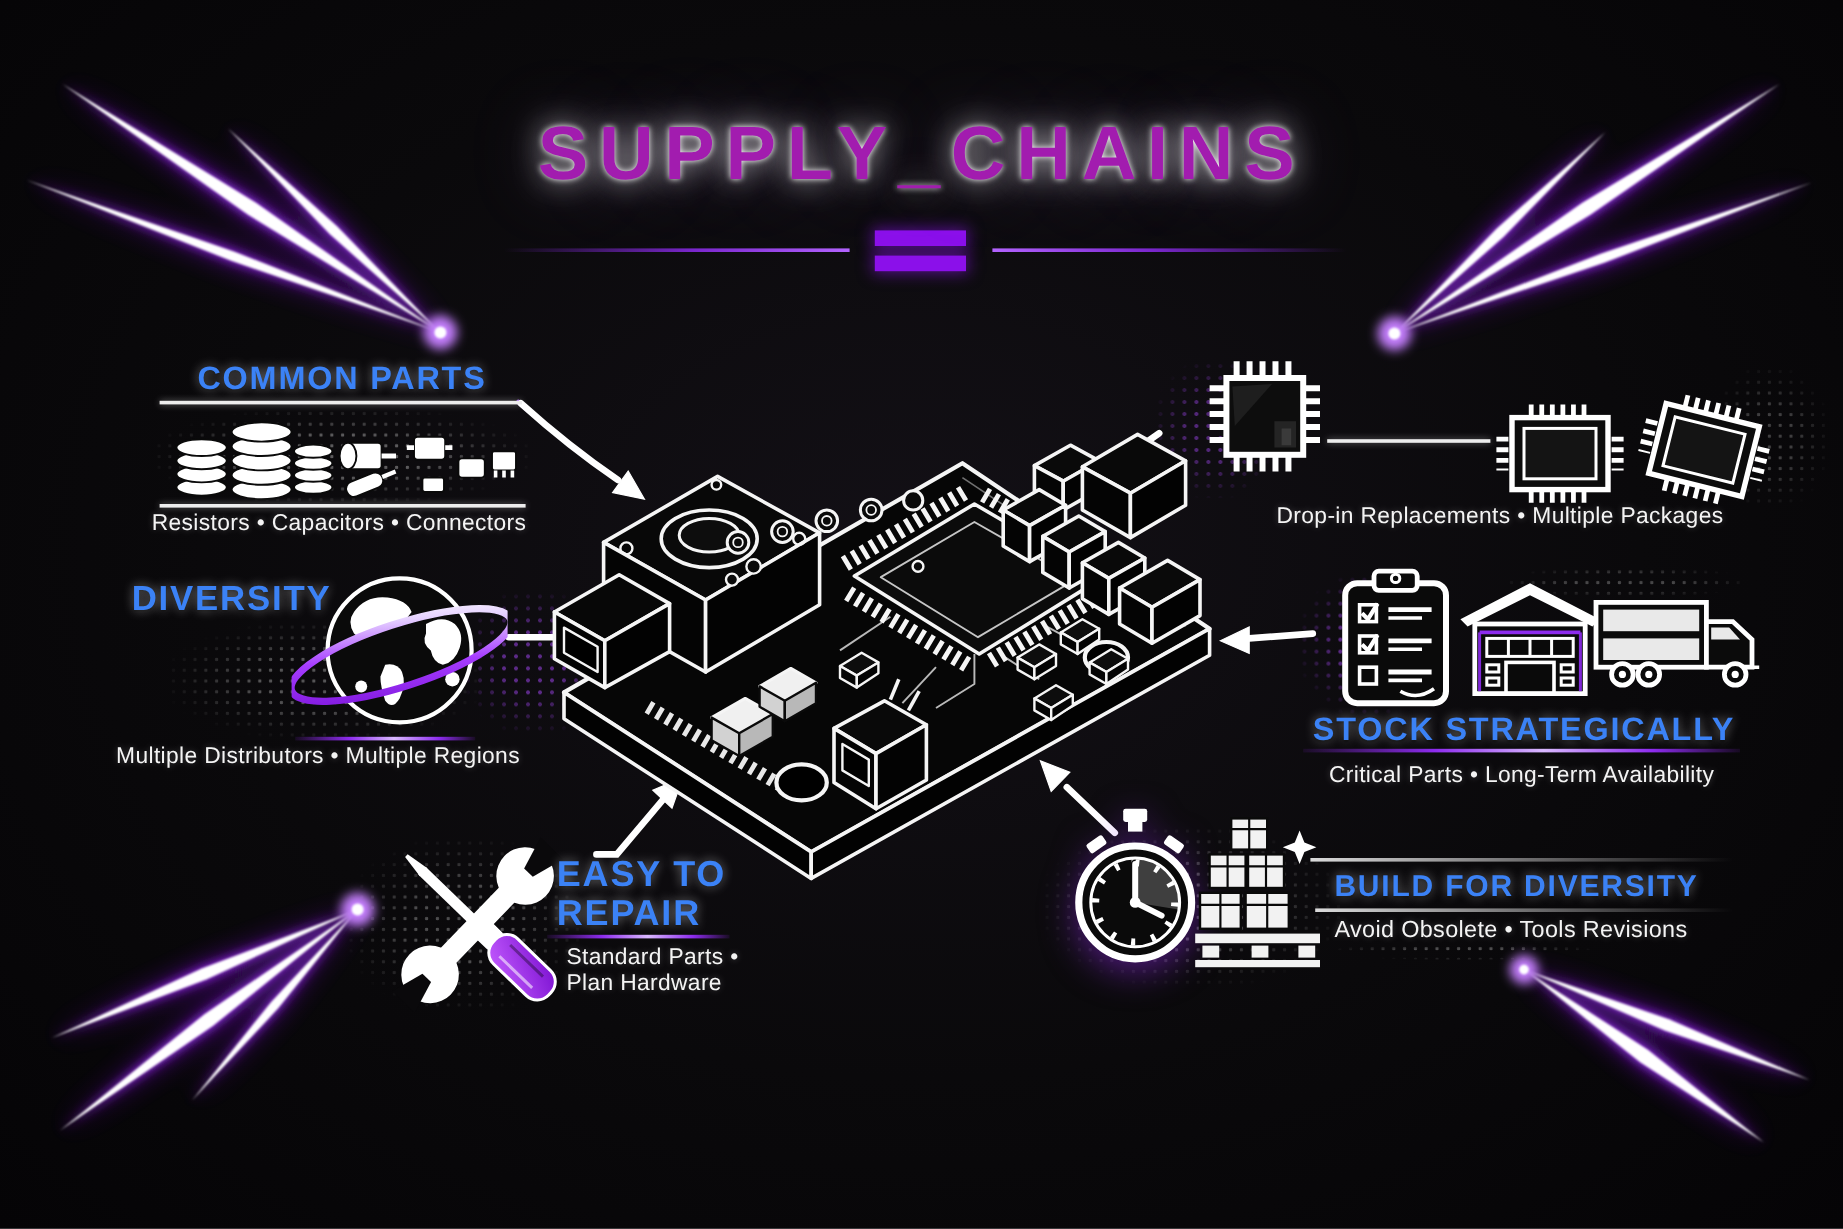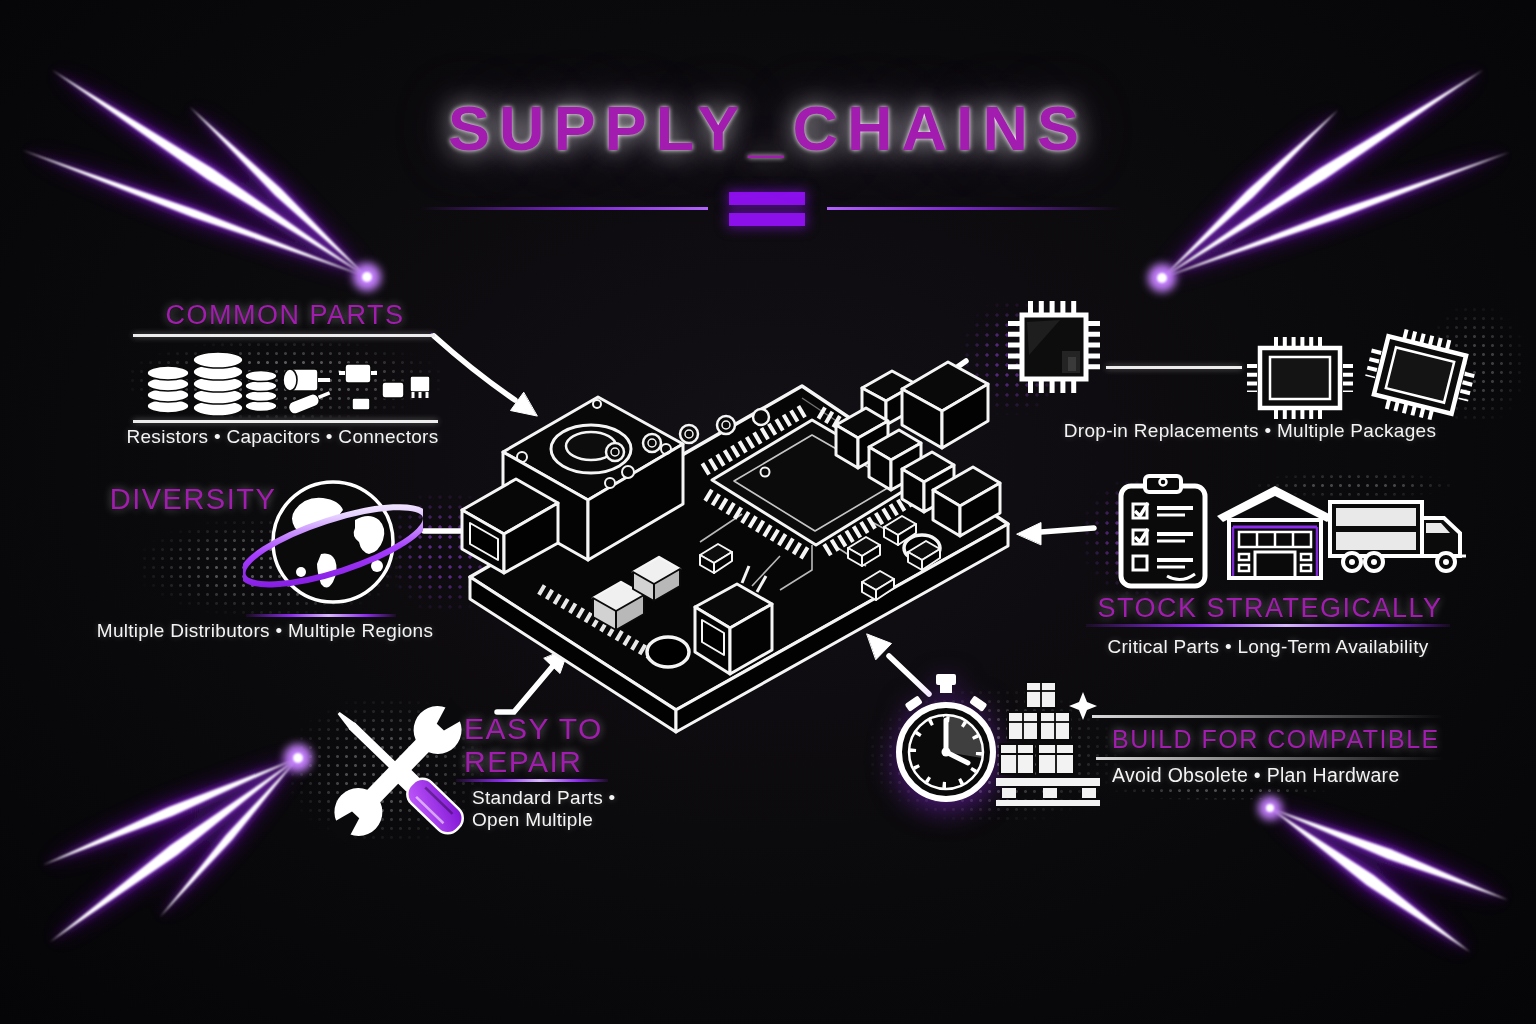--- a/index.html
+++ b/index.html
@@ -14,21 +14,21 @@
     left:0;right:0;top:92px;text-align:center;
     font-size:63px;font-weight:800;letter-spacing:9px;color:#a21caf;
     text-shadow:0 0 5px #fff,0 0 26px rgba(255,255,255,.8),0 0 60px rgba(200,150,255,.35);
     white-space:nowrap;
   }
   .eq-bar{width:76px;height:13px;background:#8b10ea;box-shadow:0 0 12px 2px rgba(140,20,235,.55);}
   .hline-l{height:3px;background:linear-gradient(90deg,rgba(141,43,238,0),rgba(141,43,238,.85) 55%,#b363ff 100%);}
   .hline-r{height:3px;background:linear-gradient(270deg,rgba(141,43,238,0),rgba(141,43,238,.85) 55%,#b363ff 100%);}
   
   .sec-title{
-    font-weight:400;color:#a21caf;letter-spacing:1.5px;white-space:nowrap;
+    font-weight:700;color:#3b82f6;letter-spacing:1.5px;white-space:nowrap;
     text-shadow:0 0 9px rgba(255,255,255,.45),0 1px 2px #000;
   }
   .sec-sub{
     font-weight:400;color:#f4f4f4;letter-spacing:.3px;white-space:nowrap;
     text-shadow:0 0 6px rgba(255,255,255,.25);
   }
   .center{text-align:center;}
   .rule-white{height:3px;background:#ededed;box-shadow:0 0 6px rgba(255,255,255,.4);}
   .rule-purple{height:3px;background:linear-gradient(90deg,rgba(140,30,235,.1),#8d2bee 30%,#d9b8ff 55%,#8d2bee 80%,rgba(140,30,235,.1));}
   .rule-fade{height:2.5px;background:linear-gradient(90deg,rgba(255,255,255,.85),rgba(255,255,255,.25) 70%,rgba(255,255,255,0));}
@@ -350,21 +350,21 @@
     <polygon points="92,184 118,184 110,156 100,156" fill="#0a090b"></polygon>
     <rect x="96" y="42" width="18" height="106" rx="7" fill="#fff"></rect>
   </g>
 </svg>
 <div class="abs sec-title" style="left:464px;top:712px;font-size:30px;line-height:1.1;">
   <div>EASY TO</div>
   <div>REPAIR</div>
 </div>
 <div class="abs rule-purple" style="left:456px;top:779px;width:152px;"></div>
 <div class="abs sec-sub" style="left:472px;top:787px;font-size:19px;">Standard Parts •</div>
-<div class="abs sec-sub" style="left:472px;top:809px;font-size:19px;">Open Multiple</div>
+<div class="abs sec-sub" style="left:472px;top:809px;font-size:19px;">Plan Hardware</div>
 
 <svg class="abs" style="left:998px;top:291px;" width="112" height="112" viewBox="0 0 112 112">
   <g stroke="#fff">
     <line x1="30" y1="17" x2="84" y2="17" stroke-width="14" stroke-dasharray="5 5.8"></line>
     <line x1="30" y1="95" x2="84" y2="95" stroke-width="14" stroke-dasharray="5 5.8"></line>
     <line x1="17" y1="30" x2="17" y2="84" stroke-width="14" stroke-dasharray="5 5.8"></line>
     <line x1="95" y1="30" x2="95" y2="84" stroke-width="14" stroke-dasharray="5 5.8"></line>
   </g>
   <rect x="24" y="24" width="64" height="64" fill="#0d0d0d" stroke="#fff" stroke-width="5"></rect>
   <polygon points="29,31 62,29 31,64" fill="#1e1e1e"></polygon>
@@ -497,15 +497,15 @@
   <polygon points="95,16 99,26 109,30 99,34 95,44 91,34 81,30 91,26" fill="#fff"></polygon>
   <g fill="#f2f2f2">
     <rect x="8" y="102" width="104" height="8"></rect>
     <rect x="14" y="112" width="14" height="10"></rect>
       <rect x="55" y="112" width="14" height="10"></rect>
       <rect x="94" y="112" width="14" height="10"></rect>
     <rect x="8" y="124" width="104" height="6"></rect>
   </g>
 </svg>
 <div class="abs rule-fade" style="left:1092px;top:715px;width:352px;"></div>
-<div class="abs sec-title" style="left:1112px;top:725px;font-size:25px;">BUILD FOR COMPATIBLE</div>
+<div class="abs sec-title" style="left:1112px;top:725px;font-size:25px;">BUILD FOR DIVERSITY</div>
 <div class="abs rule-fade" style="left:1096px;top:757px;width:348px;"></div>
-<div class="abs sec-sub" style="left:1112px;top:764px;font-size:19.5px;">Avoid Obsolete • Plan Hardware</div>
+<div class="abs sec-sub" style="left:1112px;top:764px;font-size:19.5px;">Avoid Obsolete • Tools Revisions</div>
 
 </body></html>

